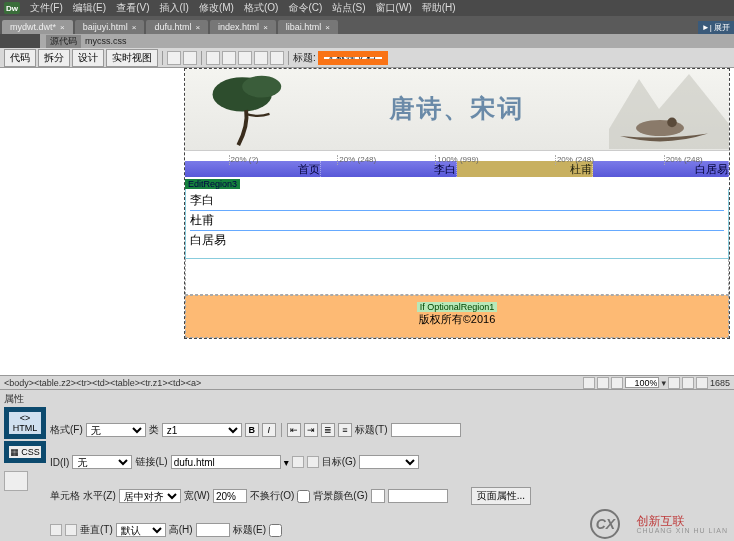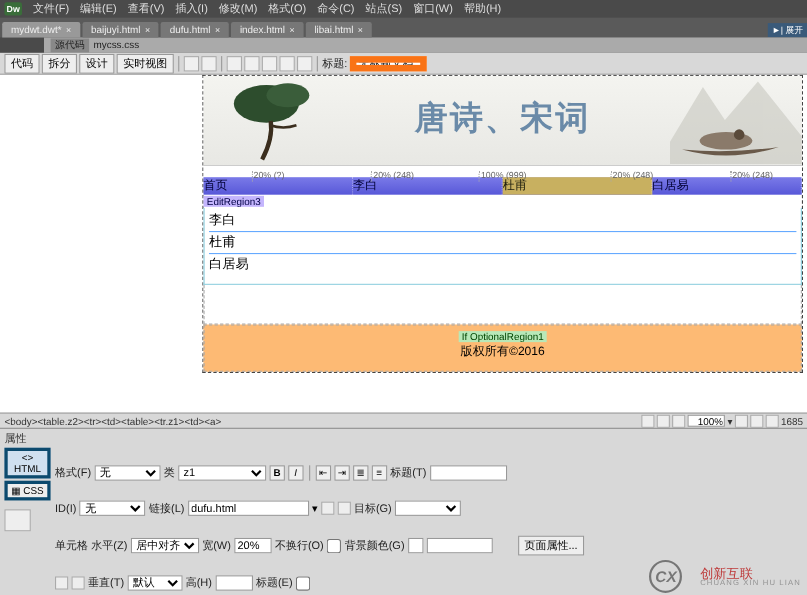--- a/index.html
+++ b/index.html
@@ -32,33 +32,33 @@
 
 
 .canvas-wrap { flex: 1; background: #fff; overflow: hidden; position: relative; }
 .canvas { position: absolute; left: 184px; top: 0; width: 546px; border: 1px dashed #444; background: #fff; }
 
 
 .banner { height: 82px; background: linear-gradient(#f4f4f0, #e8e8e4); position: relative; overflow: hidden; border-bottom: 1px solid #ccc; }
 .banner .tree { position: absolute; left: 20px; top: 2px; width: 90px; height: 78px; }
 .banner .mtn { position: absolute; right: 0; top: 0; width: 120px; height: 80px; opacity: .6; }
 .banner .boat { position: absolute; right: 10px; bottom: 2px; width: 110px; height: 40px; }
-.banner-title { position: absolute; left: 50%; top: 50%; transform: translate(-50%, -55%); font-family: Liberation Sans, sans-serif; font-size: 30px; font-weight: bold; color: #6a8aa8; letter-spacing: 2px; white-space: nowrap; }
+.banner-title { position: absolute; left: 50%; top: 50%; transform: translate(-50%, -55%); font-family: Liberation Sans, sans-serif; font-size: 25px; font-weight: bold; color: #6a8aa8; letter-spacing: 2px; white-space: nowrap; }
 
 
 .ruler { height: 10px; background: #fff; position: relative; font-size: 8px; color: #666; }
 .ruler .mark { position: absolute; top: 4px; border-left: 1px dotted #aaa; height: 100%; padding-left: 1px; }
 
 
 .navrow { height: 16px; background: linear-gradient(#7a7ae8, #5858d8); display: flex; }
-.navcell { flex: 1; text-align: left; color: #003; font-size: 11px; border-right: 1px dotted rgba(255,255,255,.4); line-height: 16px; }
+.navcell { flex: 1; text-align: right; color: #003; font-size: 11px; border-right: 1px dotted rgba(255,255,255,.4); line-height: 16px; }
 .navcell.sel { background: #c8b060; color: #221; }
 
 
-.edit-label { background: #c4b5fd; color: #004; font-size: 9px; padding: 0 3px; display: inline-block; }
+.edit-label { background: #15803d; color: #004; font-size: 9px; padding: 0 3px; display: inline-block; }
 .content { min-height: 70px; border: 1px solid #8cd; border-top: none; background: #fff; padding: 2px 4px; font-size: 12px; }
 .content div { margin: 1px 0; }
 .cursor-line { border-top: 1px solid #6af; height: 0; margin: 1px 0; }
 
 .gap { height: 36px; border: 1px dashed #aaa; border-top: none; background: #fff; }
 
 
 .opt-label { background: #b8e8b8; color: #040; font-size: 9px; padding: 0 3px; display: inline-block; }
 .footer-cell { border: 1px dashed #aaa; text-align: center; padding: 4px 0 10px 0; background: #fdba74; }
 .footer-text { font-size: 11px; display: inline-block; }
@@ -67,21 +67,21 @@
 .tagbar { background: #d8d8d8; height: 14px; display: flex; align-items: center; font-size: 9px; color: #333; padding: 0 4px; border-top: 1px solid #999; }
 .tagbar .path { flex: 1; }
 .tagbar .tools { display: flex; align-items: center; gap: 2px; }
 .zoom-input { width: 34px; height: 11px; font-size: 9px; border: 1px solid #999; text-align: right; padding-right: 1px; }
 
 
 .props { background: #d8d8d8; border-top: 1px solid #999; padding: 2px 4px 4px 4px; font-size: 10px; position: relative; }
 .props .hdr { font-size: 10px; color: #333; margin-bottom: 1px; }
 .props-grid { display: flex; gap: 4px; }
 .props-left { display: flex; flex-direction: column; gap: 2px; }
-.mode-btn { border: 3px solid #0c4a6e; background: #eee; width: 42px; text-align: center; font-size: 9px; padding: 1px 0; }
+.mode-btn { border: 5px solid #0c4a6e; background: #eee; width: 42px; text-align: center; font-size: 9px; padding: 1px 0; }
 .mode-btn.active { background: #d0e0f0; }
 .props-main { flex: 1; display: flex; flex-direction: column; gap: 2px; }
 .prow { display: flex; align-items: center; gap: 3px; flex-wrap: nowrap; margin-top: 16px; }
 .plabel { font-size: 10px; color: #222; white-space: nowrap; }
 .psel { border: 1px solid #999; background: #fff; height: 14px; font-size: 10px; }
 .pinput { border: 1px solid #999; background: #fff; height: 14px; font-size: 10px; padding: 0 2px; }
 .fmt-btn { width: 14px; height: 14px; border: 1px solid #999; background: #f0f0f0; font-size: 9px; text-align: center; line-height: 12px; }
 .swatch { width: 14px; height: 14px; border: 1px solid #999; background: #fff; }
 .small-ico { width: 12px; height: 12px; border: 1px solid #aaa; background: #eee; display: inline-block; }
 

